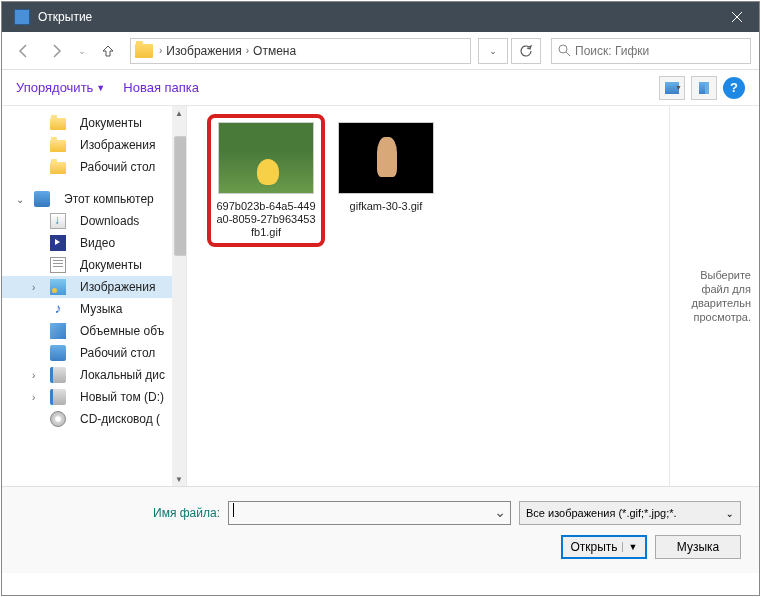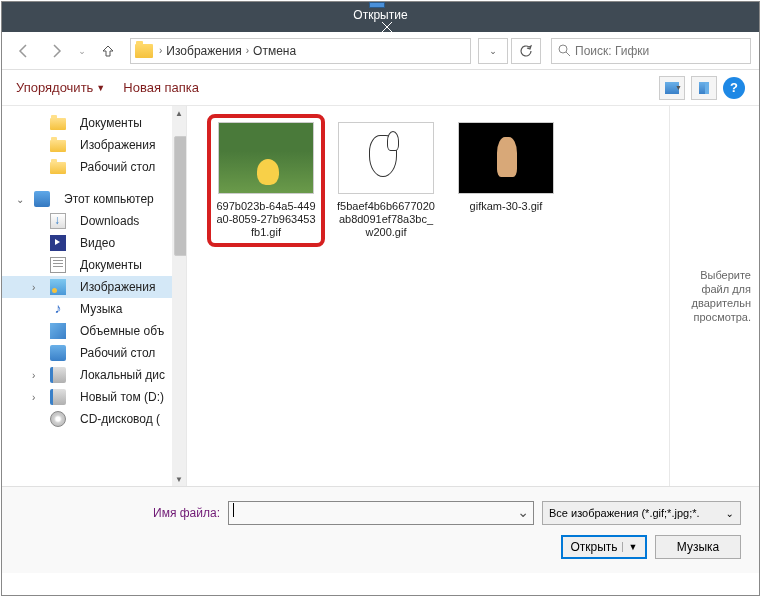--- a/index.html
+++ b/index.html
@@ -1,35 +1,35 @@
 <!DOCTYPE html>
 <html><head>
 <meta charset="utf-8">
 <style>
 * { box-sizing: border-box; margin: 0; padding: 0; font-family: 'Segoe UI', Tahoma, sans-serif; }
 body { background: #fff; width: 761px; height: 597px; overflow: hidden; }
 .outer { border: 1px solid #888; width: 759px; height: 595px; margin: 1px; background: #fff; position: relative; }
-.titlebar { background: #3f4a54; height: 30px; display: flex; align-items: center; color: #fff; padding: 0 12px; flex-direction: column; }
+.titlebar { background: #3f4a54; height: 30px; display: flex; align-items: center; color: #fff; padding: 0 12px; }
 .titlebar .ticon { width: 16px; height: 16px; background: #4a90d9; margin-right: 8px; border: 1px solid #2a5a8a; }
 .titlebar .ttext { font-size: 12px; flex: 1; }
 .titlebar .close { width: 45px; height: 30px; display: flex; align-items: center; justify-content: center; margin-right: -12px; cursor: pointer; }
 .navbar { height: 38px; display: flex; align-items: center; padding: 4px 8px; border-bottom: 1px solid #e0e0e0; gap: 4px; }
 .navbtn { width: 28px; height: 28px; display: flex; align-items: center; justify-content: center; color: #999; cursor: pointer; }
 .navbtn.active { color: #333; }
 .addressbar { flex: 1; height: 26px; border: 1px solid #ccc; display: flex; align-items: center; padding: 0 4px; background: #fff; margin: 0 4px; }
 .addressbar .folder-ico { width: 18px; height: 14px; background: linear-gradient(#ffd96b,#f5c23e); border-radius: 1px; margin-right: 6px; position: relative; }
 .addressbar .folder-ico::before { content:''; position:absolute; top:-3px; left:1px; width:7px; height:3px; background:#ffd96b; border-radius:1px 1px 0 0; }
 .crumb { font-size: 12px; color: #333; padding: 0 4px; cursor: pointer; }
 .crumb-sep { color: #666; font-size: 10px; }
 .refresh { width: 30px; height: 26px; border: 1px solid #ccc; display: flex; align-items: center; justify-content: center; cursor: pointer; margin-left: -1px; }
 .searchbox { width: 200px; height: 26px; border: 1px solid #ccc; display: flex; align-items: center; padding: 0 6px; margin-left: 6px; }
 .searchbox svg { margin-right: 4px; }
 .searchbox input { border: none; outline: none; font-size: 12px; flex: 1; color: #888; }
 .toolbar { height: 36px; display: flex; align-items: center; padding: 0 14px; border-bottom: 1px solid #e8e8e8; gap: 18px; }
-.tbtn { font-size: 13px; color: #7f1d1d; cursor: pointer; display: flex; align-items: center; gap: 3px; }
+.tbtn { font-size: 13px; color: #6d28d9; cursor: pointer; display: flex; align-items: center; gap: 3px; }
 .tbtn .dd { font-size: 9px; }
 .toolbar-right { margin-left: auto; display: flex; align-items: center; gap: 6px; }
 .viewbtn { width: 26px; height: 24px; border: 1px solid #ccc; display: flex; align-items: center; justify-content: center; cursor: pointer; background: #f5f5f5; position: relative; }
 .viewbtn .vicon { width: 14px; height: 12px; background: linear-gradient(#6ab0e8,#3a80c8); }
 .viewbtn.split::after { content: '▼'; font-size: 7px; color: #555; position: absolute; right: 2px; }
 .help { width: 22px; height: 22px; border-radius: 50%; background: #1e88e5; color: #fff; display: flex; align-items: center; justify-content: center; font-size: 13px; font-weight: bold; cursor: pointer; }
 .body { display: flex; height: 380px; }
 .tree { width: 185px; border-right: 1px solid #e8e8e8; overflow: hidden; padding: 6px 0; position: relative; }
 .tree-item { display: flex; align-items: center; height: 22px; padding-left: 32px; font-size: 12px; color: #222; cursor: pointer; white-space: nowrap; gap: 14px; }
 .tree-item.l2 { padding-left: 48px; }
@@ -67,24 +67,24 @@
 .thumb.goose { position: relative; }
 .thumb.goose::before { content:''; position:absolute; top:12px; left:30px; width:26px; height:40px; background:#fff; border:1px solid #333; border-radius:40% 40% 50% 50%; }
 .thumb.goose::after { content:''; position:absolute; top:8px; left:48px; width:10px; height:18px; background:#fff; border:1px solid #333; border-radius:50% 50% 30% 30%; }
 .thumb.baby { background: #000; position: relative; }
 .thumb.baby::after { content:''; position:absolute; top:14px; left:38px; width:20px; height:40px; background:#d8a878; border-radius:40% 40% 20% 20%; }
 .fname { font-size: 11px; color: #222; line-height: 13px; word-break: break-all; }
 .preview { width: 90px; border-left: 1px solid #e8e8e8; display: flex; align-items: center; justify-content: center; padding: 8px; }
 .preview-text { font-size: 11px; color: #666; text-align: right; line-height: 14px; }
 .bottom { border-top: 1px solid #e0e0e0; padding: 14px 18px; background: #f9f9f9; }
 .row { display: flex; align-items: center; gap: 8px; margin-bottom: 10px; }
-.row .lbl { font-size: 12px; color: #701a75; width: 200px; text-align: right; }
+.row .lbl { font-size: 12px; color: #0f766e; width: 200px; text-align: right; }
 .fname-input { flex: 1; height: 24px; border: 1px solid #888; padding: 0 4px; font-size: 12px; position: relative; }
 .fname-input::after { content:'⌄'; position:absolute; right:4px; top:2px; color:#555; font-size:14px; }
-.filter { width: 199px; height: 24px; border: 1px solid #aaa; background: #efefef; font-size: 11px; padding: 0 6px; display: flex; align-items: center; justify-content: space-between; cursor: pointer; }
+.filter { width: 222px; height: 24px; border: 1px solid #aaa; background: #efefef; font-size: 11px; padding: 0 6px; display: flex; align-items: center; justify-content: space-between; cursor: pointer; }
 .btns { display: flex; justify-content: flex-end; gap: 8px; margin-right: 0; }
 .btn { width: 86px; height: 24px; border: 1px solid #aaa; background: #efefef; font-size: 12px; cursor: pointer; display: flex; align-items: center; justify-content: center; gap: 4px; text-align: center; }
 .btn.primary { border: 2px solid #0078d7; }
 </style>
 </head>
 <body>
 
 <div class="outer">
 
   <div class="titlebar">
@@ -222,24 +222,20 @@
         <div class="arr dn">▼</div>
       </div>
     </div>
 
     <div class="files">
       <div class="file highlighted">
         <div class="thumb simpsons"></div>
         <div class="fname">697b023b-64a5-449a0-8059-27b963453fb1.gif</div>
       </div>
       <div class="file">
-        <div class="thumb goose"></div>
-        <div class="fname">f5baef4b6b6677020ab8d091ef78a3bc_w200.gif</div>
-      </div>
-      <div class="file">
         <div class="thumb baby"></div>
         <div class="fname">gifkam-30-3.gif</div>
       </div>
     </div>
 
     <div class="preview">
       <div class="preview-text">Выберите файл для дварительн просмотра.</div>
     </div>
   </div>
 

